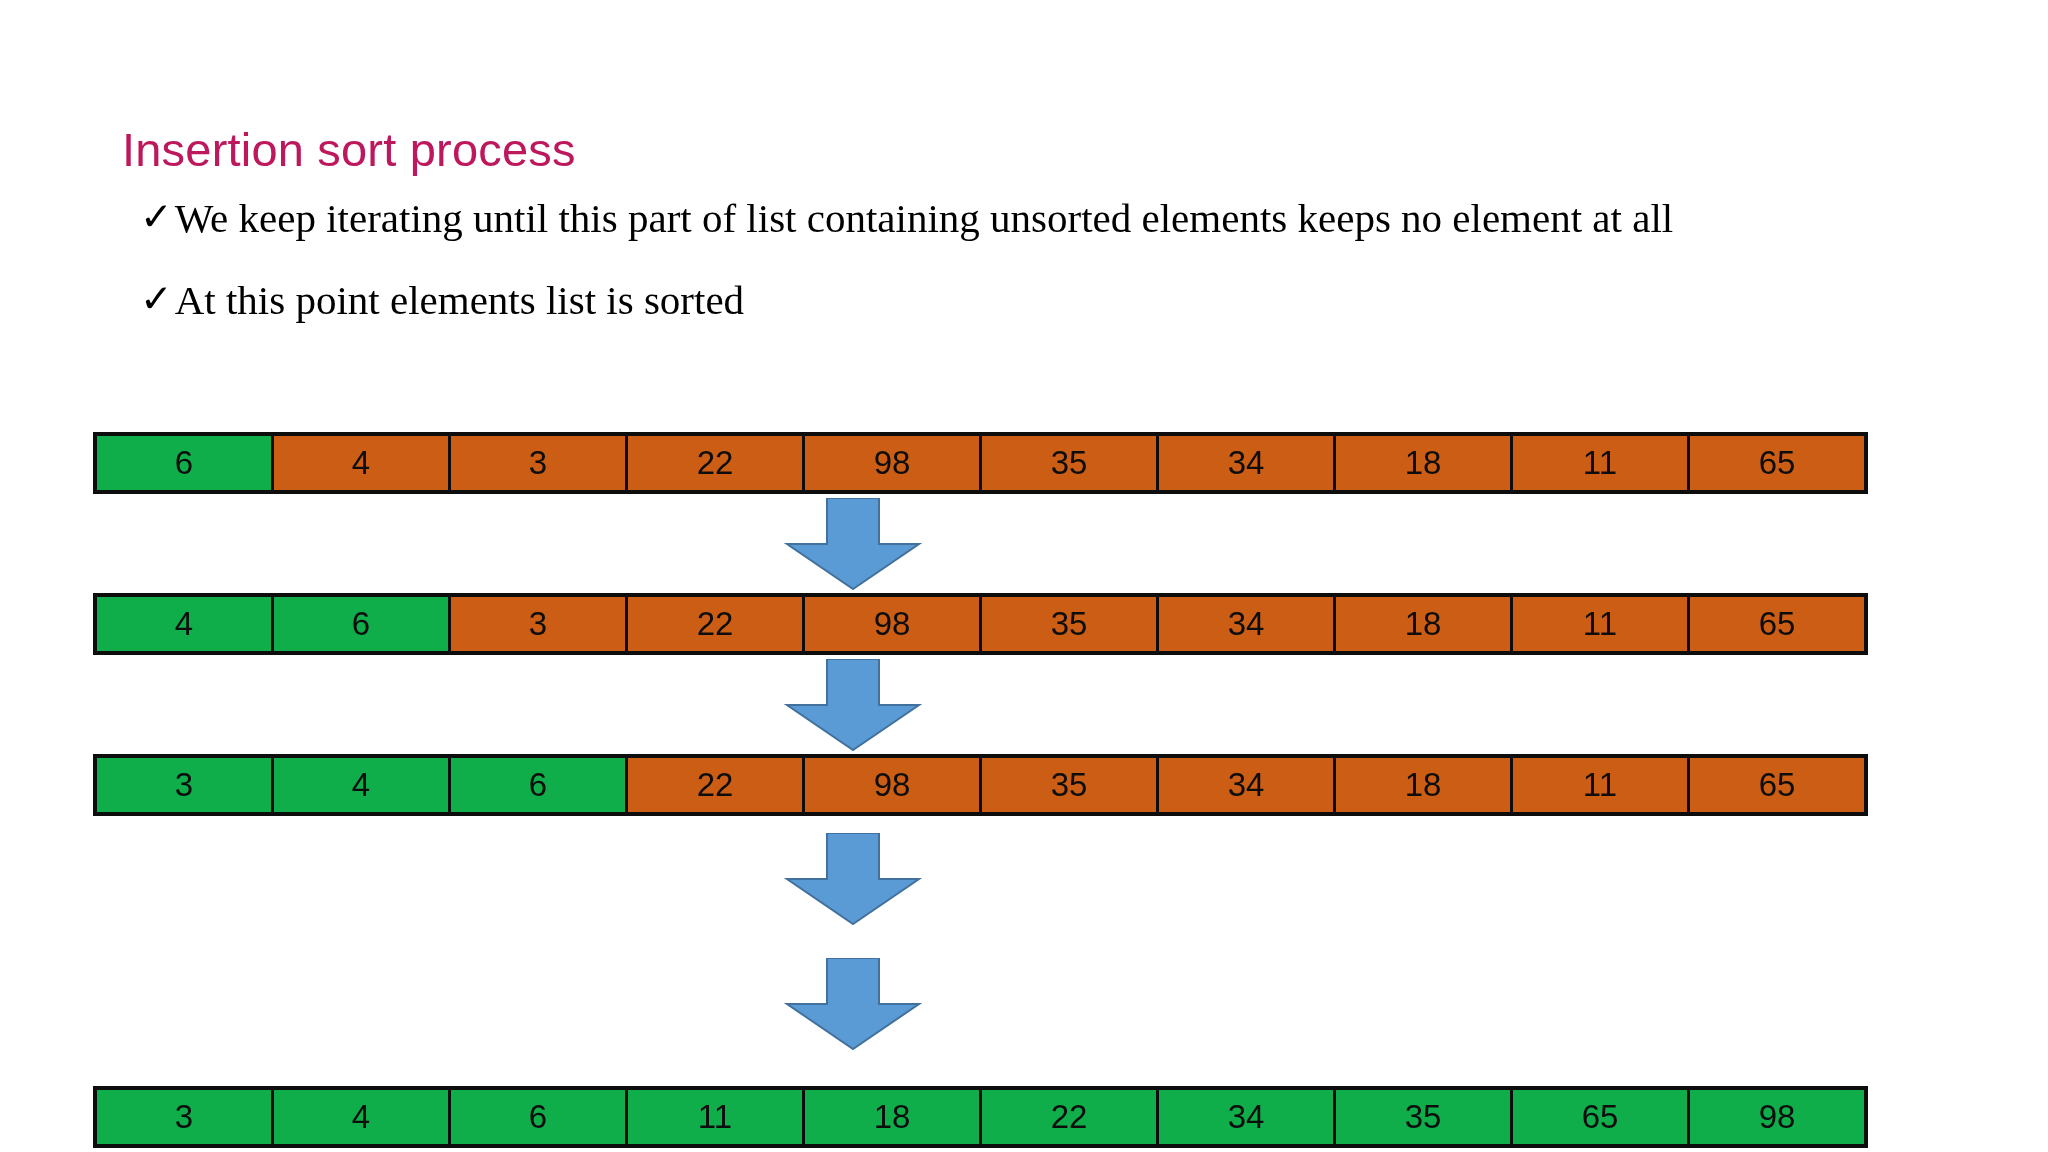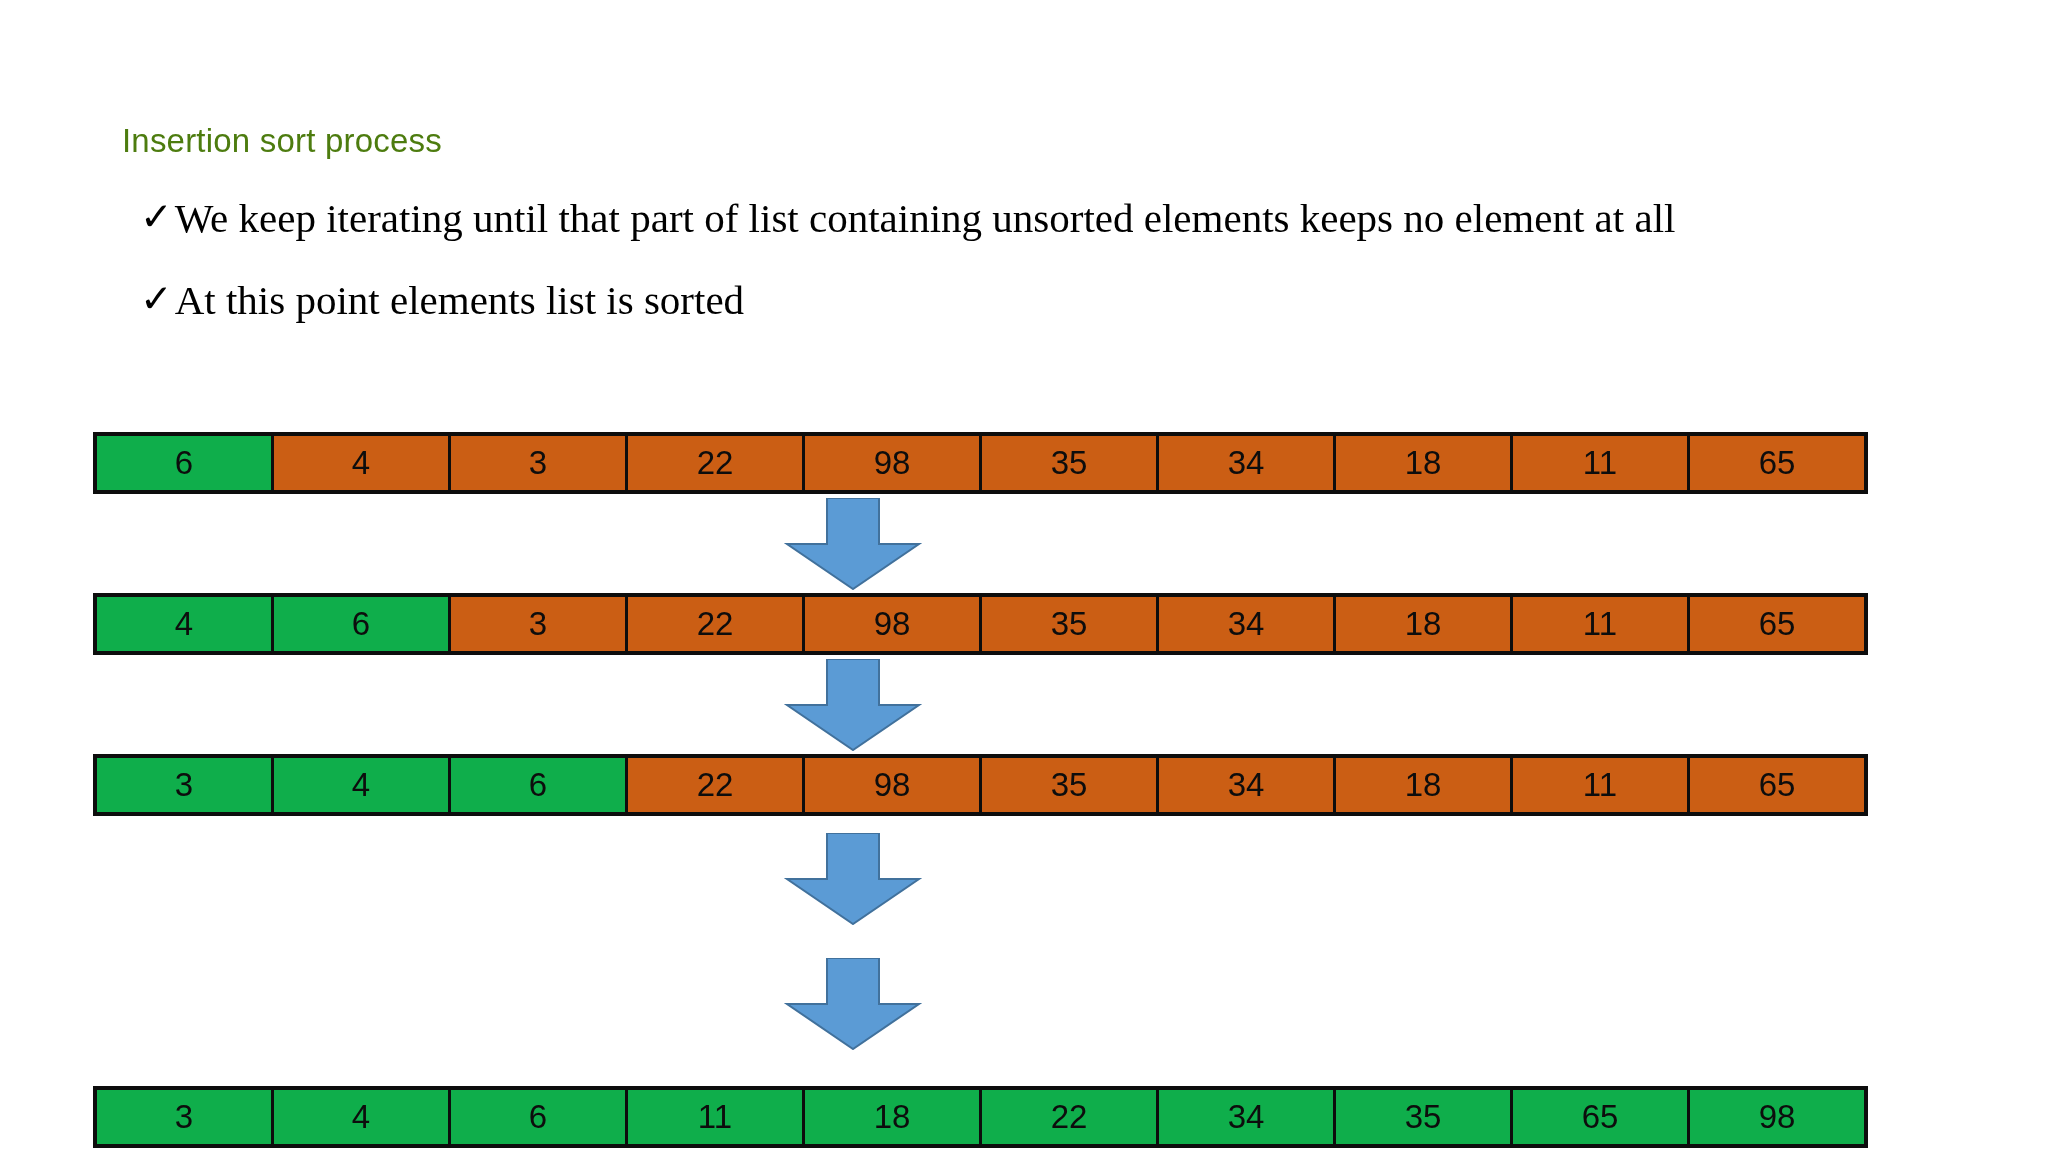--- a/index.html
+++ b/index.html
@@ -14,23 +14,23 @@
     overflow: hidden;
     font-family: "Liberation Serif", serif;
   }
 
   
   .slide-title {
     position: absolute;
     left: 122px;
     top: 122px;
     font-family: "Liberation Sans", sans-serif;
-    font-size: 33px;
+    font-size: 47px;
     font-weight: 400;
-    color: #4d7c0f;
+    color: #be185d;
     letter-spacing: 0.2px;
     white-space: nowrap;
   }
 
   
   .bullet-list {
     position: absolute;
     left: 140px;
     top: 192px;
     width: 1760px;
@@ -101,21 +101,21 @@
   #arrow-3 { left: 783px; top: 958px; }
 </style>
 </head>
 <body>
 
 <div class="slide-title">Insertion sort process</div>
 
 <div class="bullet-list">
   <div class="bullet">
     <span class="bullet-mark">✓</span>
-    <span class="bullet-text">We keep iterating until that part of list containing unsorted elements keeps no element at all</span>
+    <span class="bullet-text">We keep iterating until this part of list containing unsorted elements keeps no element at all</span>
   </div>
   <div class="bullet">
     <span class="bullet-mark">✓</span>
     <span class="bullet-text">At this point elements list is sorted</span>
   </div>
 </div>
 
 <div class="array-row" id="array-row-0">
     <div class="cell sorted">6</div>
     <div class="cell unsorted">4</div>

